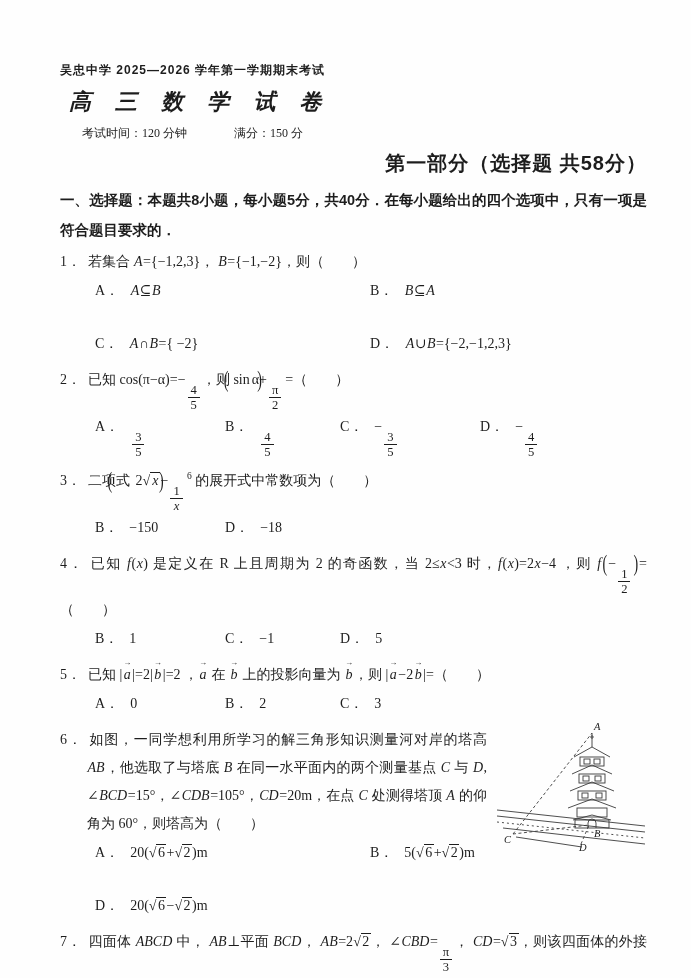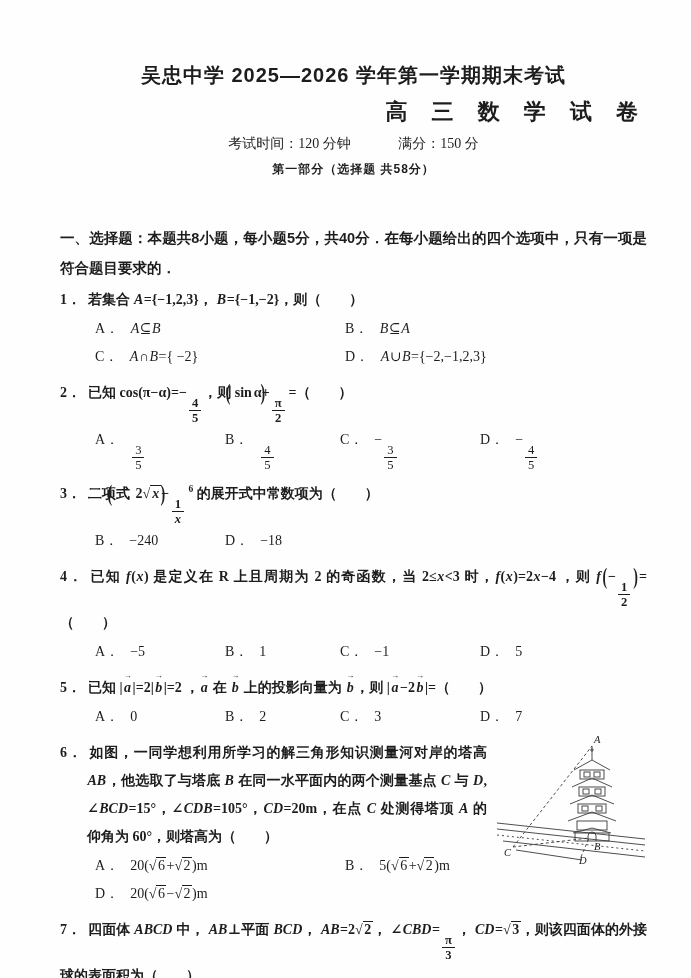--- a/index.html
+++ b/index.html
@@ -4,34 +4,34 @@
 <style>
   html,body{margin:0;padding:0;background:#ffffff;}
   .page{
     position:relative; width:691px; height:978px; box-sizing:border-box;
     background:#fefefe; color:#1d1d1d; overflow:hidden;
     padding:62px 44px 18px 60px;
     display:flex; flex-direction:column;
     font-family:"Liberation Serif","DejaVu Serif",serif;
     font-size:14px;
   }
-  .heiti{font-family:"Liberation Sans","DejaVu Sans",sans-serif;margin-top:37px;}
-  h1.title{font-size:20px; font-weight:bold; text-align:center; margin:0 0 8px; letter-spacing:1px;}
-  h2.subtitle{font-size:22px; font-weight:bold; text-align:right; margin:0 0 8px; letter-spacing:9px; text-indent:9px;}
-  .meta{text-align:center; font-size:14px; margin-bottom:8px;}
+  .heiti{font-family:"Liberation Sans","DejaVu Sans",sans-serif;}
+  h1.title{font-size:12px; font-weight:bold; margin:0 0 8px; letter-spacing:1px;}
+  h2.subtitle{font-size:22px; font-weight:bold; text-align:left; margin:0 0 8px; letter-spacing:9px; text-indent:9px;font-style:italic;}
+  .meta{font-size:12px; margin-bottom:8px;}
   .meta span{margin:0 22px;}
-  .part-heading{text-align:center; font-size:12px; font-weight:bold; margin:2px 0 9px; letter-spacing:1px;}
+  .part-heading{text-align:right; font-size:20px; font-weight:bold; margin:2px 0 9px; letter-spacing:1px;}
   .intro{font-weight:bold; font-size:14.5px; line-height:2.05; margin-bottom:3px; text-align:justify;}
   .q{line-height:2.0; margin-bottom:3px;}
-  .stem{padding-left:27px; text-indent:-27px; text-align:justify;font-weight:bold;}
+  .stem{padding-left:27px; text-indent:-27px; text-align:justify;}
   .stem.no-hang{padding-left:0; text-indent:0;}
   .qno{margin-right:7px;}
   .opts{display:grid; margin:1px 0 5px 35px; line-height:2.0;}
   .opts.four{grid-template-columns:130px 115px 140px auto;}
-  .opts.two{grid-template-columns:250px auto;}
+  .opts.two{grid-template-columns:250px auto;gap:25px;}
   .opt{white-space:nowrap;}
   .olab{margin-right:11px;}
   
   i{font-style:italic; padding:0 0.5px;}
   .frac{display:inline-flex; flex-direction:column; align-items:center;
         vertical-align:-0.72em; line-height:1.15; font-size:0.9em; margin:0 2px; text-indent:0;}
   .fn{padding:0 3px; border-bottom:1.2px solid currentColor;}
   .fd{padding:0 3px;}
   .sq{white-space:nowrap;}
   .sq .rad{border-top:1.2px solid currentColor; padding:0 1.5px;}
@@ -97,45 +97,43 @@
             </span></span></span>
     </div>
   </div>
 
   <div class="q">
     <div class="stem"><span class="qno">3．</span><span>二项式 <span class="bp">(</span>2<span class="sq">√<span class="rad"><i>x</i></span></span>−<span class="frac">
             <span class="fn">1</span>
             <span class="fd"><i>x</i></span>
           </span><span class="bp">)</span><sup>6</sup> 的展开式中常数项为（　　）</span></div>
     <div class="opts four">
-      <span class="opt"><span class="olab">B．</span><span>−240</span></span>
+      <span class="opt"><span class="olab">B．</span><span>−150</span></span>
       <span class="opt"><span class="olab">D．</span><span>−18</span></span>
     </div>
   </div>
 
   <div class="q">
     <div class="stem no-hang"><span class="qno">4．</span><span>已知 <i>f</i>(<i>x</i>) 是定义在 R 上且周期为 2 的奇函数，当 2≤<i>x</i>&lt;3 时，<i>f</i>(<i>x</i>)=2<i>x</i>−4 ，则 <i>f</i><span class="bp">(</span>−<span class="frac">
             <span class="fn">1</span>
             <span class="fd">2</span>
           </span><span class="bp">)</span>=（　　）</span></div>
     <div class="opts four">
-      <span class="opt"><span class="olab">A．</span><span>−5</span></span>
       <span class="opt"><span class="olab">B．</span><span>1</span></span>
       <span class="opt"><span class="olab">C．</span><span>−1</span></span>
       <span class="opt"><span class="olab">D．</span><span>5</span></span>
     </div>
   </div>
 
   <div class="q">
     <div class="stem"><span class="qno">5．</span><span>已知 |<span class="vec"><i>a</i></span>|=2|<span class="vec"><i>b</i></span>|=2 ，<span class="vec"><i>a</i></span> 在 <span class="vec"><i>b</i></span> 上的投影向量为 <span class="vec"><i>b</i></span>，则 |<span class="vec"><i>a</i></span>−2<span class="vec"><i>b</i></span>|=（　　）</span></div>
     <div class="opts four">
       <span class="opt"><span class="olab">A．</span><span>0</span></span>
       <span class="opt"><span class="olab">B．</span><span>2</span></span>
       <span class="opt"><span class="olab">C．</span><span>3</span></span>
-      <span class="opt"><span class="olab">D．</span><span>7</span></span>
     </div>
   </div>
 
   <div class="q">
     <div class="figwrap">
       <svg viewBox="0 0 152 132" width="152" height="132">
         <g stroke="#3a3a3a" stroke-width="0.9" fill="none">
 
           <line x1="97" y1="13" x2="97" y2="27"></line>
           <circle cx="97" cy="17" r="1.2"></circle>

